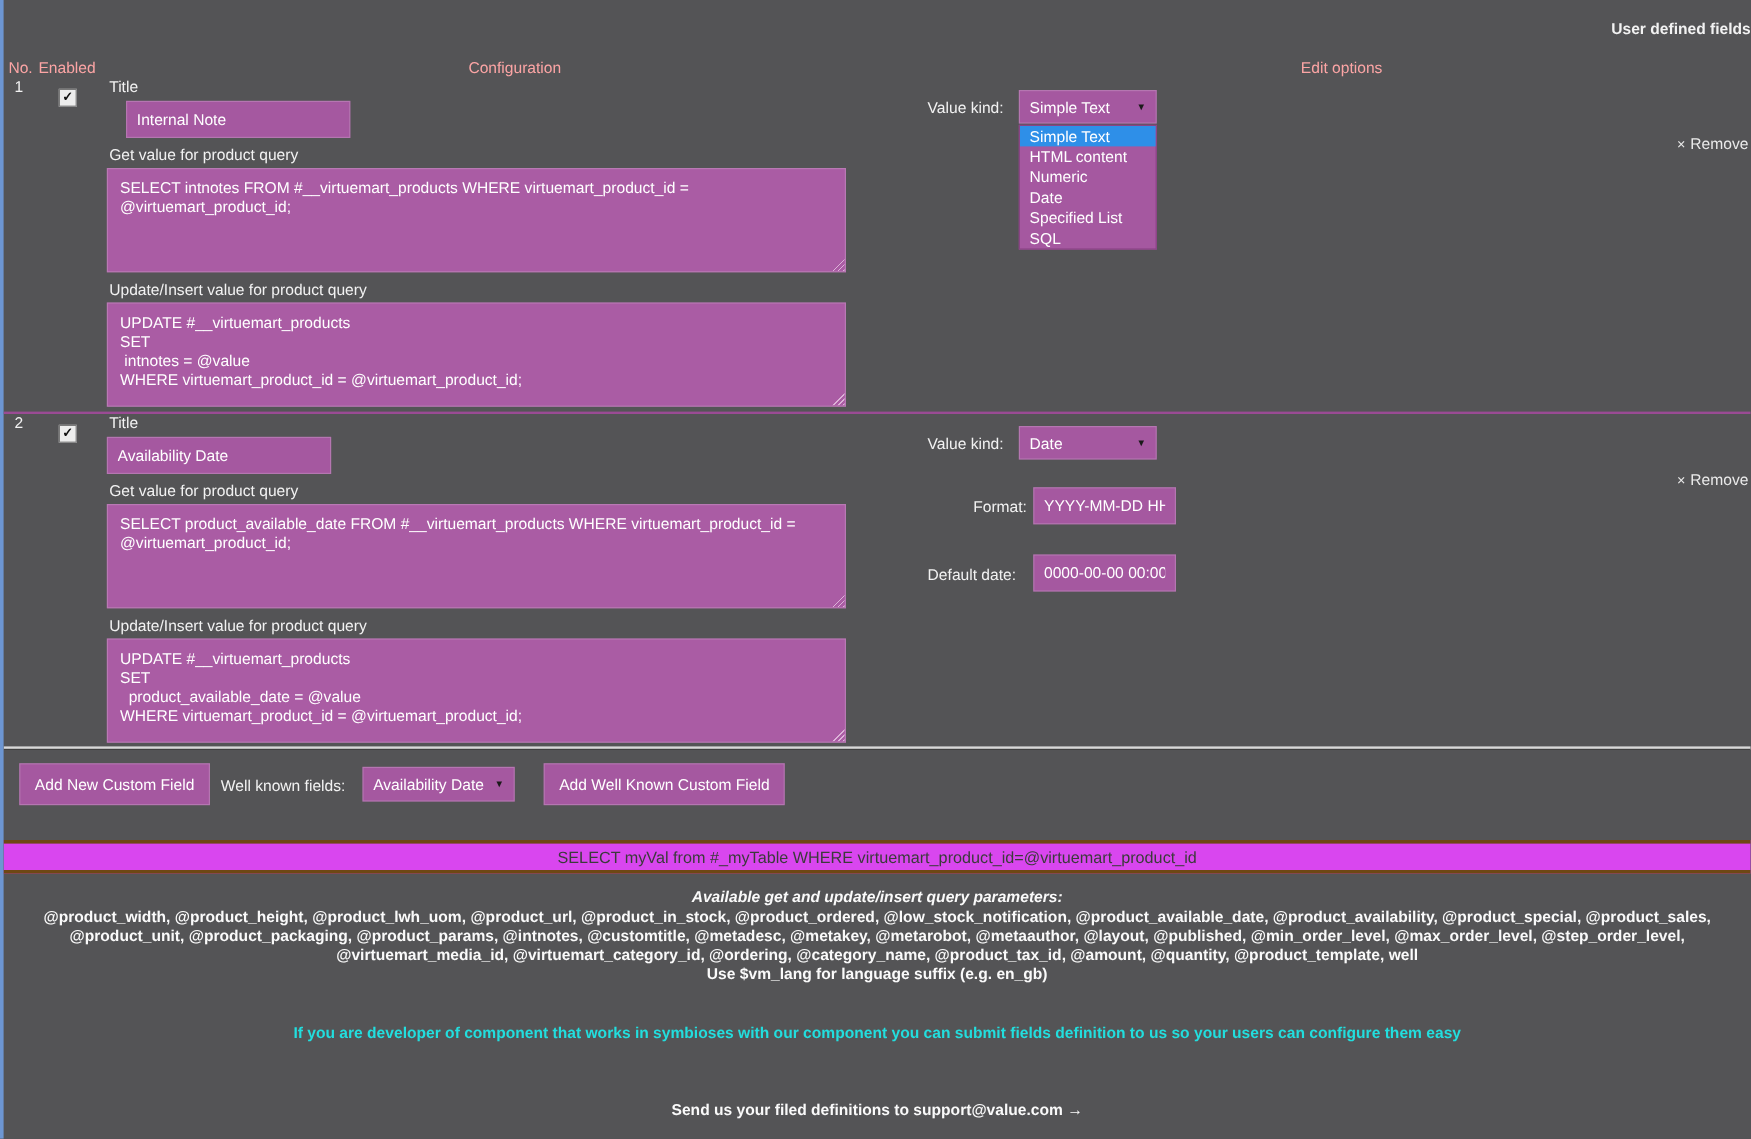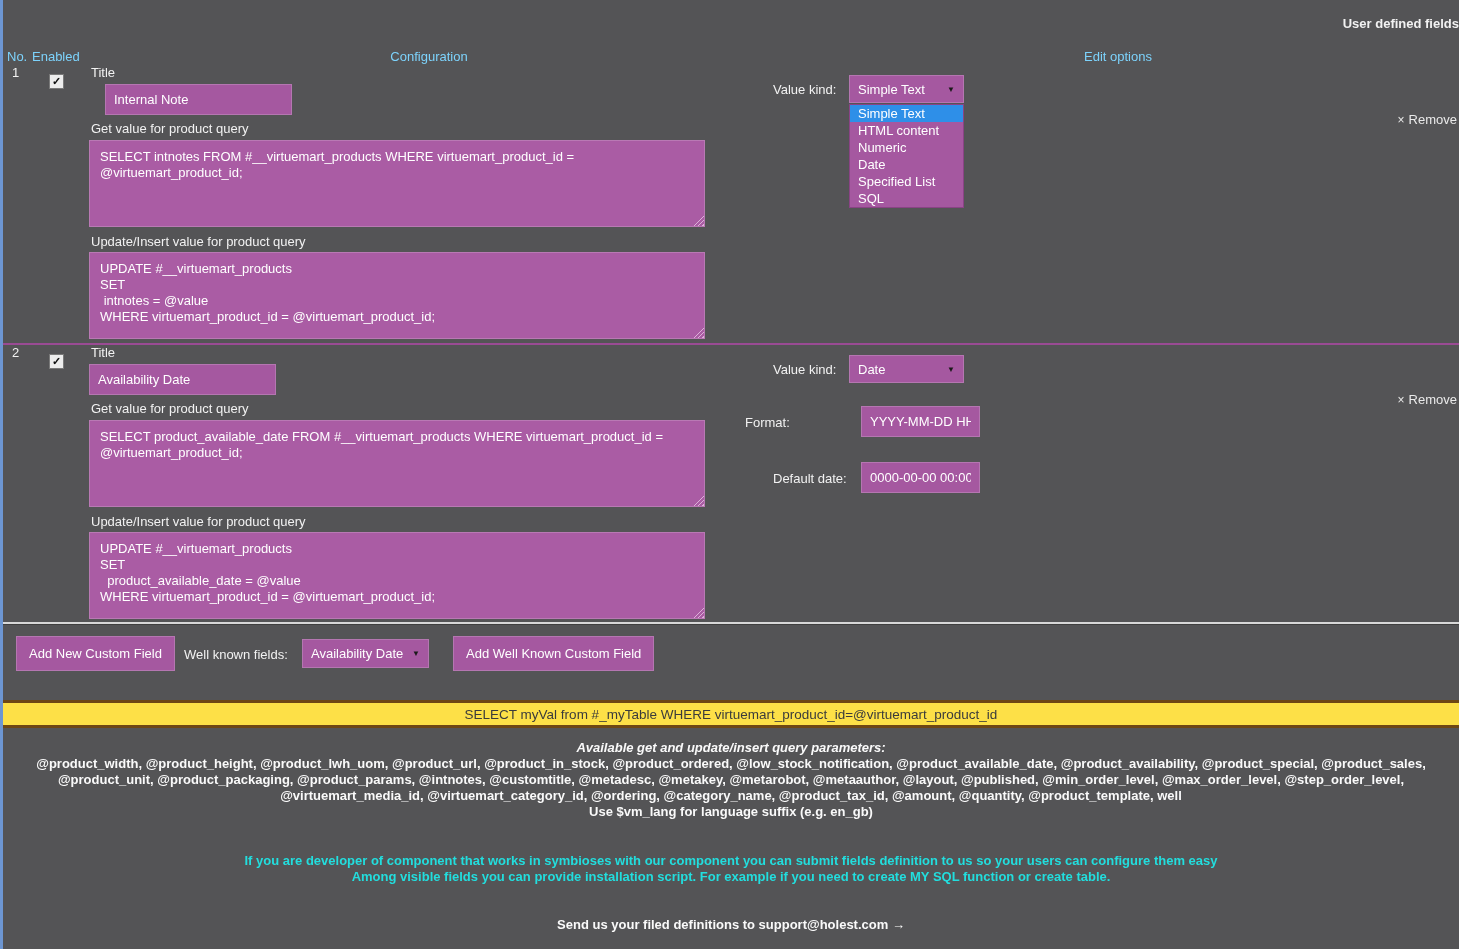--- a/index.html
+++ b/index.html
@@ -3,21 +3,21 @@
 <meta charset="utf-8">
 <style>
   html,body{margin:0;padding:0;background:#545456;}
   #app{
     position:relative;width:1459px;height:949px;overflow:hidden;
     background:#545456;border-left:3px solid #6d96d2;box-sizing:border-box;
     font-family:"Liberation Sans",sans-serif;color:#f2f2f2;font-size:13px;
   }
   .abs{position:absolute;}
   .lbl{color:#f2f2f2;white-space:nowrap;}
-  .hdr{color:#7dd3fc;}
+  .hdr{color:#fca5a5;}
   .page-title{font-weight:bold;text-align:right;width:100%;}
   .center{text-align:center;width:100%;}
   .purple-input{
     background:#a558a0;border:1px solid rgba(255,255,255,0.18);
     color:#fff;font-family:"Liberation Sans",sans-serif;font-size:13px;
     box-sizing:border-box;padding:0 8px;outline:none;
   }
   textarea.purple-input{
     background:#aa5ca4;padding:8px 10px;resize:none;line-height:16px;
     white-space:pre-wrap;overflow:hidden;
@@ -46,21 +46,21 @@
   .btn{
     background:#a558a0;border:1px solid rgba(255,255,255,0.18);color:#fff;
     height:35px;display:flex;align-items:center;padding:0 12px;cursor:pointer;
     font-size:13px;white-space:nowrap;box-sizing:border-box;text-align:center;
   }
   .remove-link{color:#eaeaea;cursor:pointer;white-space:nowrap;margin-top:43px;}
   .remove-link .x{font-size:12px;margin-right:4px;}
   .row-divider{left:0;width:100%;height:2px;background:#9a4b94;}
   .footer-divider{left:0;width:100%;height:2px;background:#d8d8d8;border-bottom:1px solid #3f3f3f;}
   .yellow-bar{
-    left:0;width:100%;height:22px;background:#fde047;
+    left:0;width:100%;height:22px;background:#d946ef;
     border-top:3px solid #6e4714;border-bottom:3px solid #6e4714;
     display:flex;align-items:center;justify-content:center;
     color:#3b3b3b;font-size:13.5px;
   }
   .params{line-height:16px;font-weight:bold;color:#fafafa;}
   .params .heading{font-style:italic;}
   .dev-note{line-height:16px;font-weight:bold;color:#22dede;}
   .contact{font-weight:bold;color:#fafafa;}
 </style>
 </head>
@@ -134,21 +134,21 @@
   product_available_date = @value
 WHERE virtuemart_product_id = @virtuemart_product_id;</textarea>
   <div class="abs resize-grip" style="top:607px;left:690px;"></div>
 
   <div class="abs lbl" style="top:362px;left:770px;">Value kind:</div>
   <div class="abs select" style="top:355px;left:846px;width:115px;height:28px;">
     <span>Date</span>
     <span class="arrow">▼</span>
   </div>
 
-  <div class="abs lbl" style="top:415px;left:742px;text-align:right;">Format:</div>
+  <div class="abs lbl" style="top:415px;left:808px;text-align:right;">Format:</div>
   <input class="abs purple-input" style="top: 406px; left: 858px; width: 119px; height: 31px; text-align: center;" type="text" value="YYYY-MM-DD HH:MM">
 
   <div class="abs lbl" style="top:471px;left:770px;">Default date:</div>
   <input class="abs purple-input" style="top: 462px; left: 858px; width: 119px; height: 31px; text-align: center;" type="text" value="0000-00-00 00:00">
 
   <div class="abs remove-link" style="top:349px;right:2px;">
     <span class="x">×</span><span>Remove</span>
   </div>
 
   <div class="abs footer-divider" style="top:622px;"></div>
@@ -169,18 +169,17 @@
   <div class="abs params center" style="top:740px;padding:0 4px;box-sizing:border-box;">
     <div class="heading">Available get and update/insert query parameters:</div>
     <div>@product_width, @product_height, @product_lwh_uom, @product_url, @product_in_stock, @product_ordered, @low_stock_notification, @product_available_date, @product_availability, @product_special, @product_sales,</div>
     <div>@product_unit, @product_packaging, @product_params, @intnotes, @customtitle, @metadesc, @metakey, @metarobot, @metaauthor, @layout, @published, @min_order_level, @max_order_level, @step_order_level,</div>
     <div>@virtuemart_media_id, @virtuemart_category_id, @ordering, @category_name, @product_tax_id, @amount, @quantity, @product_template, well</div>
     <div>Use $vm_lang for language suffix (e.g. en_gb)</div>
   </div>
 
   <div class="abs dev-note center" style="top:853px;">
     <div>If you are developer of component that works in symbioses with our component you can submit fields definition to us so your users can configure them easy</div>
-    <div>Among visible fields you can provide installation script. For example if you need to create MY SQL function or create table.</div>
   </div>
 
-  <div class="abs contact center" style="top:917px;">Send us your filed definitions to support@holest.com →</div>
+  <div class="abs contact center" style="top:917px;">Send us your filed definitions to support@value.com →</div>
 
 </div>
 
 </body></html>

